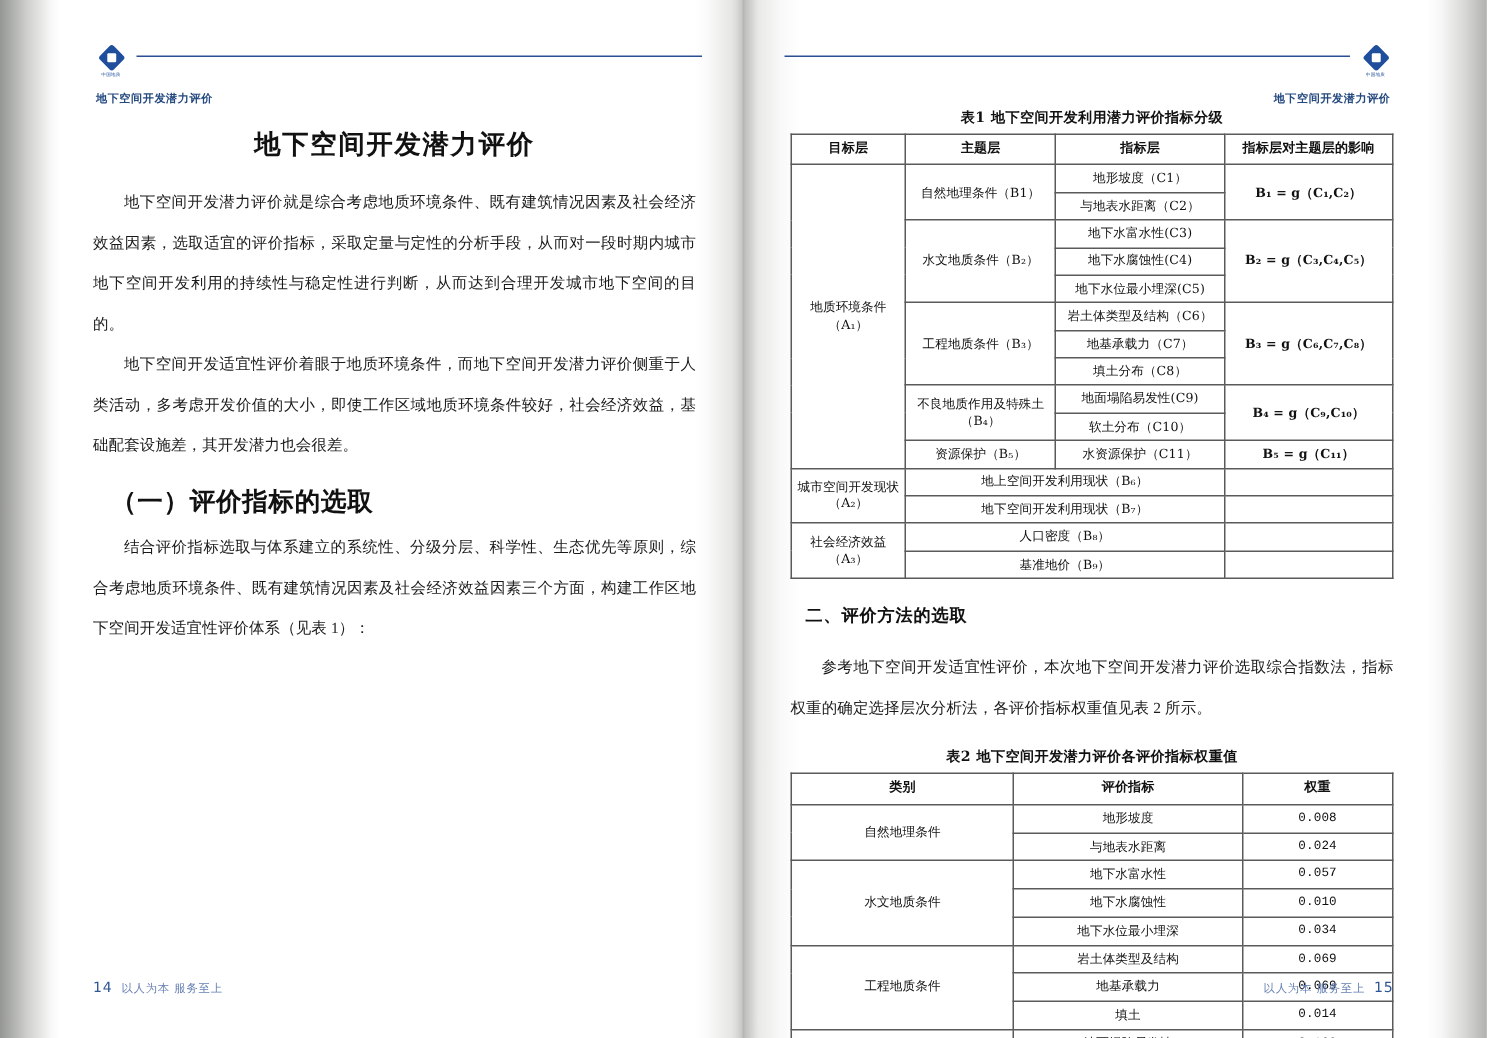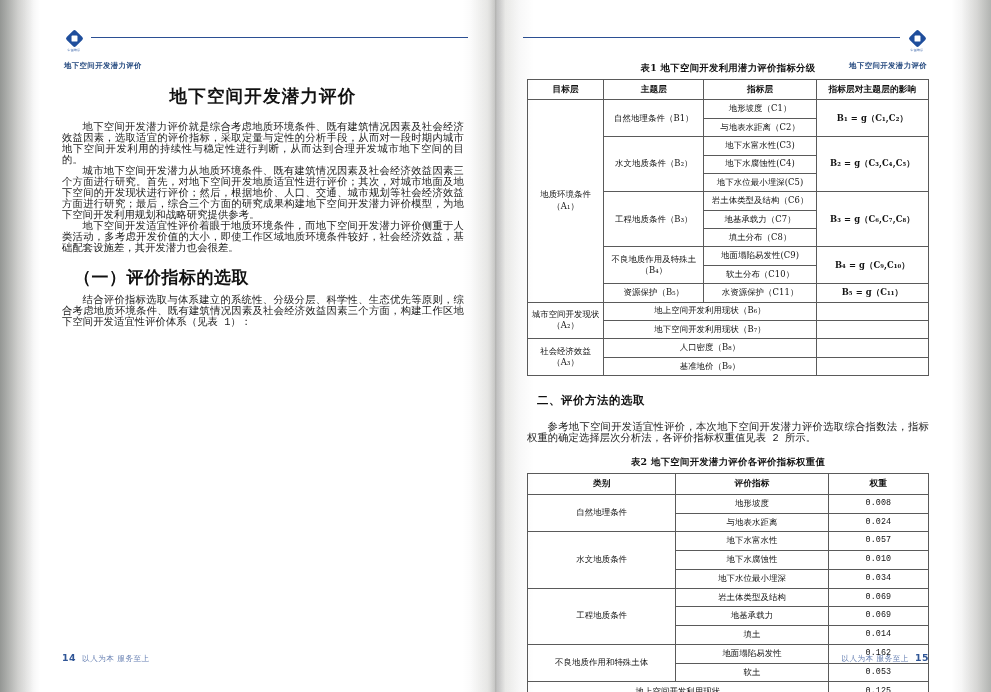--- a/index.html
+++ b/index.html
@@ -45,41 +45,41 @@
   
   .col{position:absolute;left:28px;right:22px;top:70px;}
   .page-right .col{left:22px;right:28px;top:56px;}
 
   h1.doc-title{
     font-family:"DejaVu Serif","Liberation Serif",serif;
     font-size:17.5px;font-weight:bold;text-align:center;color:#111;
     margin:14px 0 14px 0;letter-spacing:1.2px;
   }
   p.para{
-    font-family:Liberation Mono, monospace;
-    font-size:10.3px;line-height:11px;color:#1a1a1a;
+    font-family:Liberation Serif, serif;
+    font-size:10.3px;line-height:27px;color:#1a1a1a;
     margin:0 0 0 0;text-indent:2em;text-align:justify;
     text-justify:inter-ideograph;letter-spacing:.1px;
   }
   h2.sec{
     font-family:"DejaVu Serif","Liberation Serif",serif;
     font-size:11.4px;font-weight:bold;color:#111;
     margin:17px 0 14px 0;padding-left:10px;letter-spacing:.6px;
   }
   h3.subsec{
     font-family:"DejaVu Serif","Liberation Serif",serif;
     font-size:17px;font-weight:bold;color:#111;
     margin:12px 0 6px 0;padding-left:12px;letter-spacing:.5px;
   }
 
   
   .tbl-cap{
     font-family:"DejaVu Serif","Liberation Serif",serif;
     font-size:9.4px;font-weight:bold;text-align:center;color:#111;
-    margin:6px 0 4px 0;letter-spacing:.3px;
+    margin:16px 0 4px 0;letter-spacing:.3px;
   }
   table.doc{
     width:100%;border-collapse:collapse;
     font-family:"DejaVu Serif","Liberation Serif",serif;
     font-size:8.4px;color:#111;
     border:1.3px solid #2e2e2e;
   }
   table.doc td,table.doc th{
     border:0.9px solid #5a5a5a;
     text-align:center;vertical-align:middle;
@@ -91,21 +91,21 @@
   .t1 td,.t1 th{height:13px;}
   .t2 td,.t2 th{height:13.4px;}
   .num{font-family:Liberation Mono, monospace;letter-spacing:.2px;}
 
   
   .foot{
     position:absolute;bottom:28px;font-size:7.6px;color:#5d7bb0;
     letter-spacing:.5px;white-space:nowrap;
     display:flex;align-items:baseline;gap:6px;font-weight:bold;
   }
-  .foot .pg{font-size:9.4px;color:#2f5596;font-weight:bold;}
+  .foot .pg{font-size:9.4px;color:#2f5596;font-weight:normal;}
   .foot .tag{font-weight:normal;color:#6780b3;}
   .foot-left{left:28px;}
   .foot-right{right:28px;}
 
   .gutter-shadow{
     position:absolute;top:0;bottom:0;left:462px;width:72px;
     background:linear-gradient(90deg,rgba(0,0,0,0) 0%,rgba(0,0,0,.055) 40%,
       rgba(0,0,0,.12) 50%,rgba(0,0,0,.055) 60%,rgba(0,0,0,0) 100%);
     pointer-events:none;
   }
@@ -132,21 +132,20 @@
         </div>
         <div class="rule"></div>
       </div>
       <div class="rh-title">地下空间开发潜力评价</div>
     </div>
 
     <div class="col">
       <h1 class="doc-title">地下空间开发潜力评价</h1>
 
       <p class="para">地下空间开发潜力评价就是综合考虑地质环境条件、既有建筑情况因素及社会经济效益因素，选取适宜的评价指标，采取定量与定性的分析手段，从而对一段时期内城市地下空间开发利用的持续性与稳定性进行判断，从而达到合理开发城市地下空间的目的。</p>
-      <p class="para">城市地下空间开发潜力从地质环境条件、既有建筑情况因素及社会经济效益因素三个方面进行研究。首先，对地下空间开发地质适宜性进行评价；其次，对城市地面及地下空间的开发现状进行评价；然后，根据地价、人口、交通、城市规划等社会经济效益方面进行研究；最后，综合三个方面的研究成果构建地下空间开发潜力评价模型，为地下空间开发利用规划和战略研究提供参考。</p>
       <p class="para">地下空间开发适宜性评价着眼于地质环境条件，而地下空间开发潜力评价侧重于人类活动，多考虑开发价值的大小，即使工作区域地质环境条件较好，社会经济效益，基础配套设施差，其开发潜力也会很差。</p>
 
       <h3 class="subsec">（一）评价指标的选取</h3>
       <p class="para">结合评价指标选取与体系建立的系统性、分级分层、科学性、生态优先等原则，综合考虑地质环境条件、既有建筑情况因素及社会经济效益因素三个方面，构建工作区地下空间开发适宜性评价体系（见表 1）：</p>
     </div>
 
     <div class="foot foot-left">
       <span class="pg">14</span>
       <span class="tag">以人为本 服务至上</span>
     </div>

